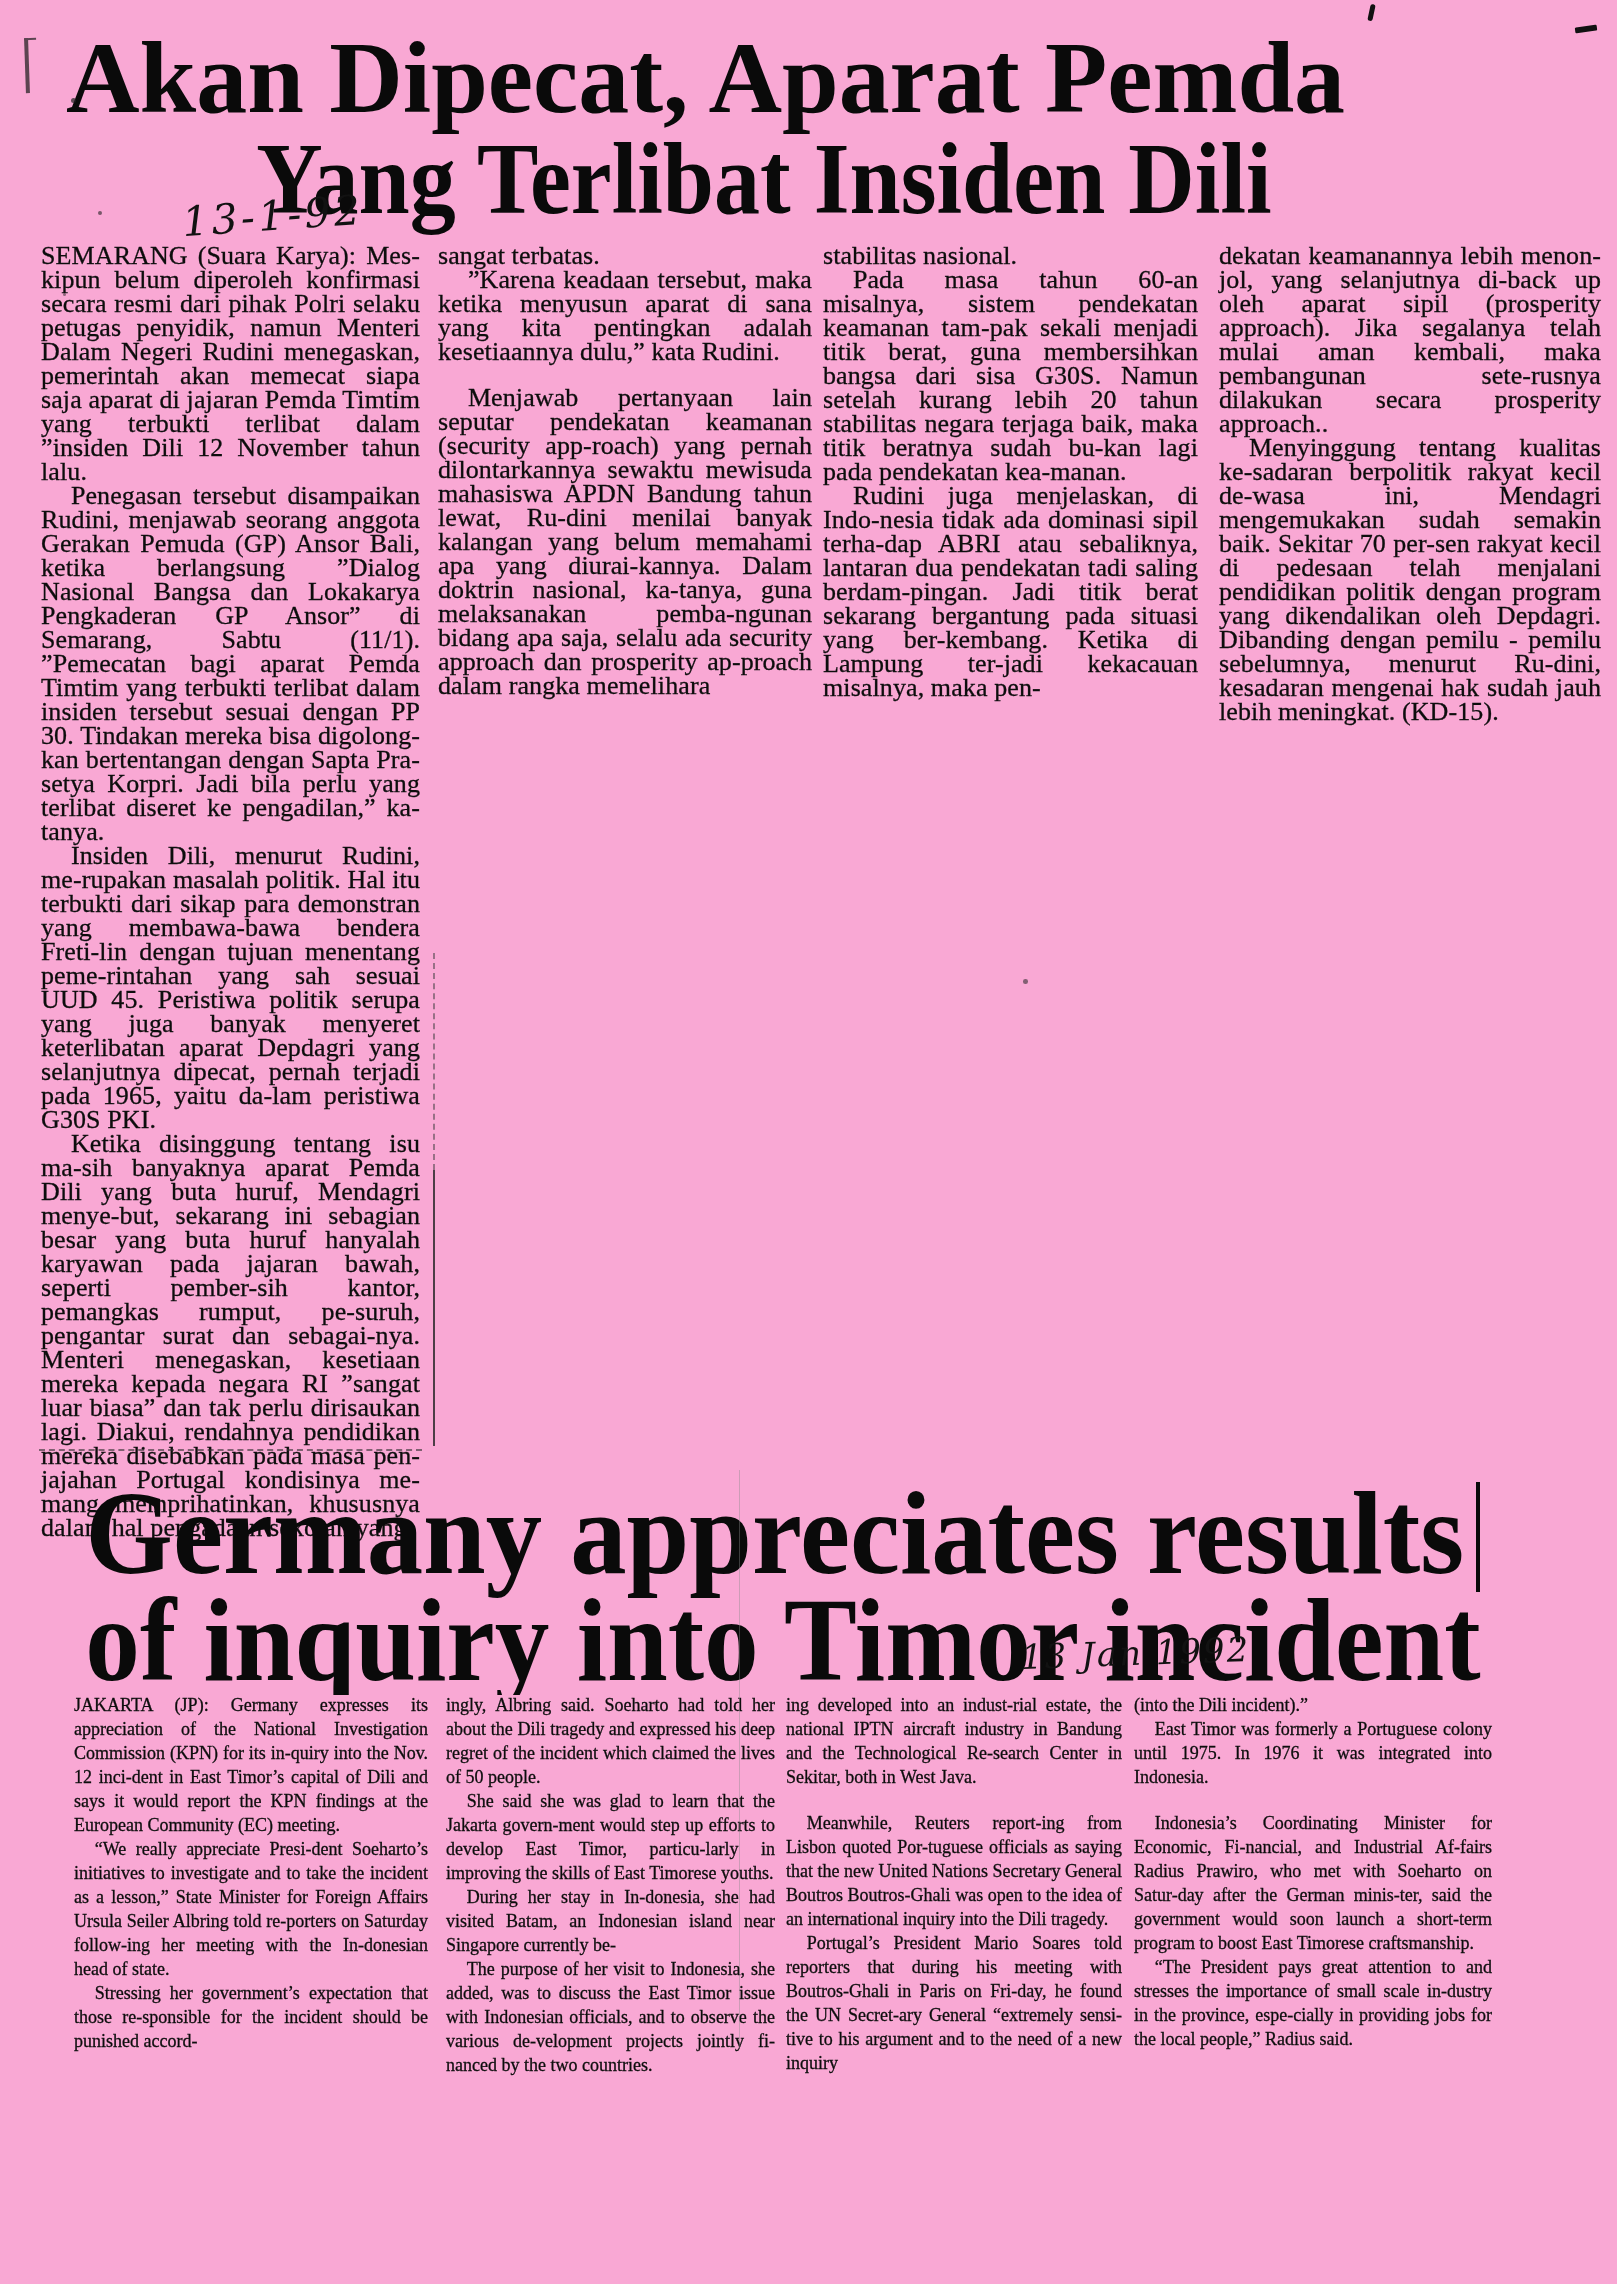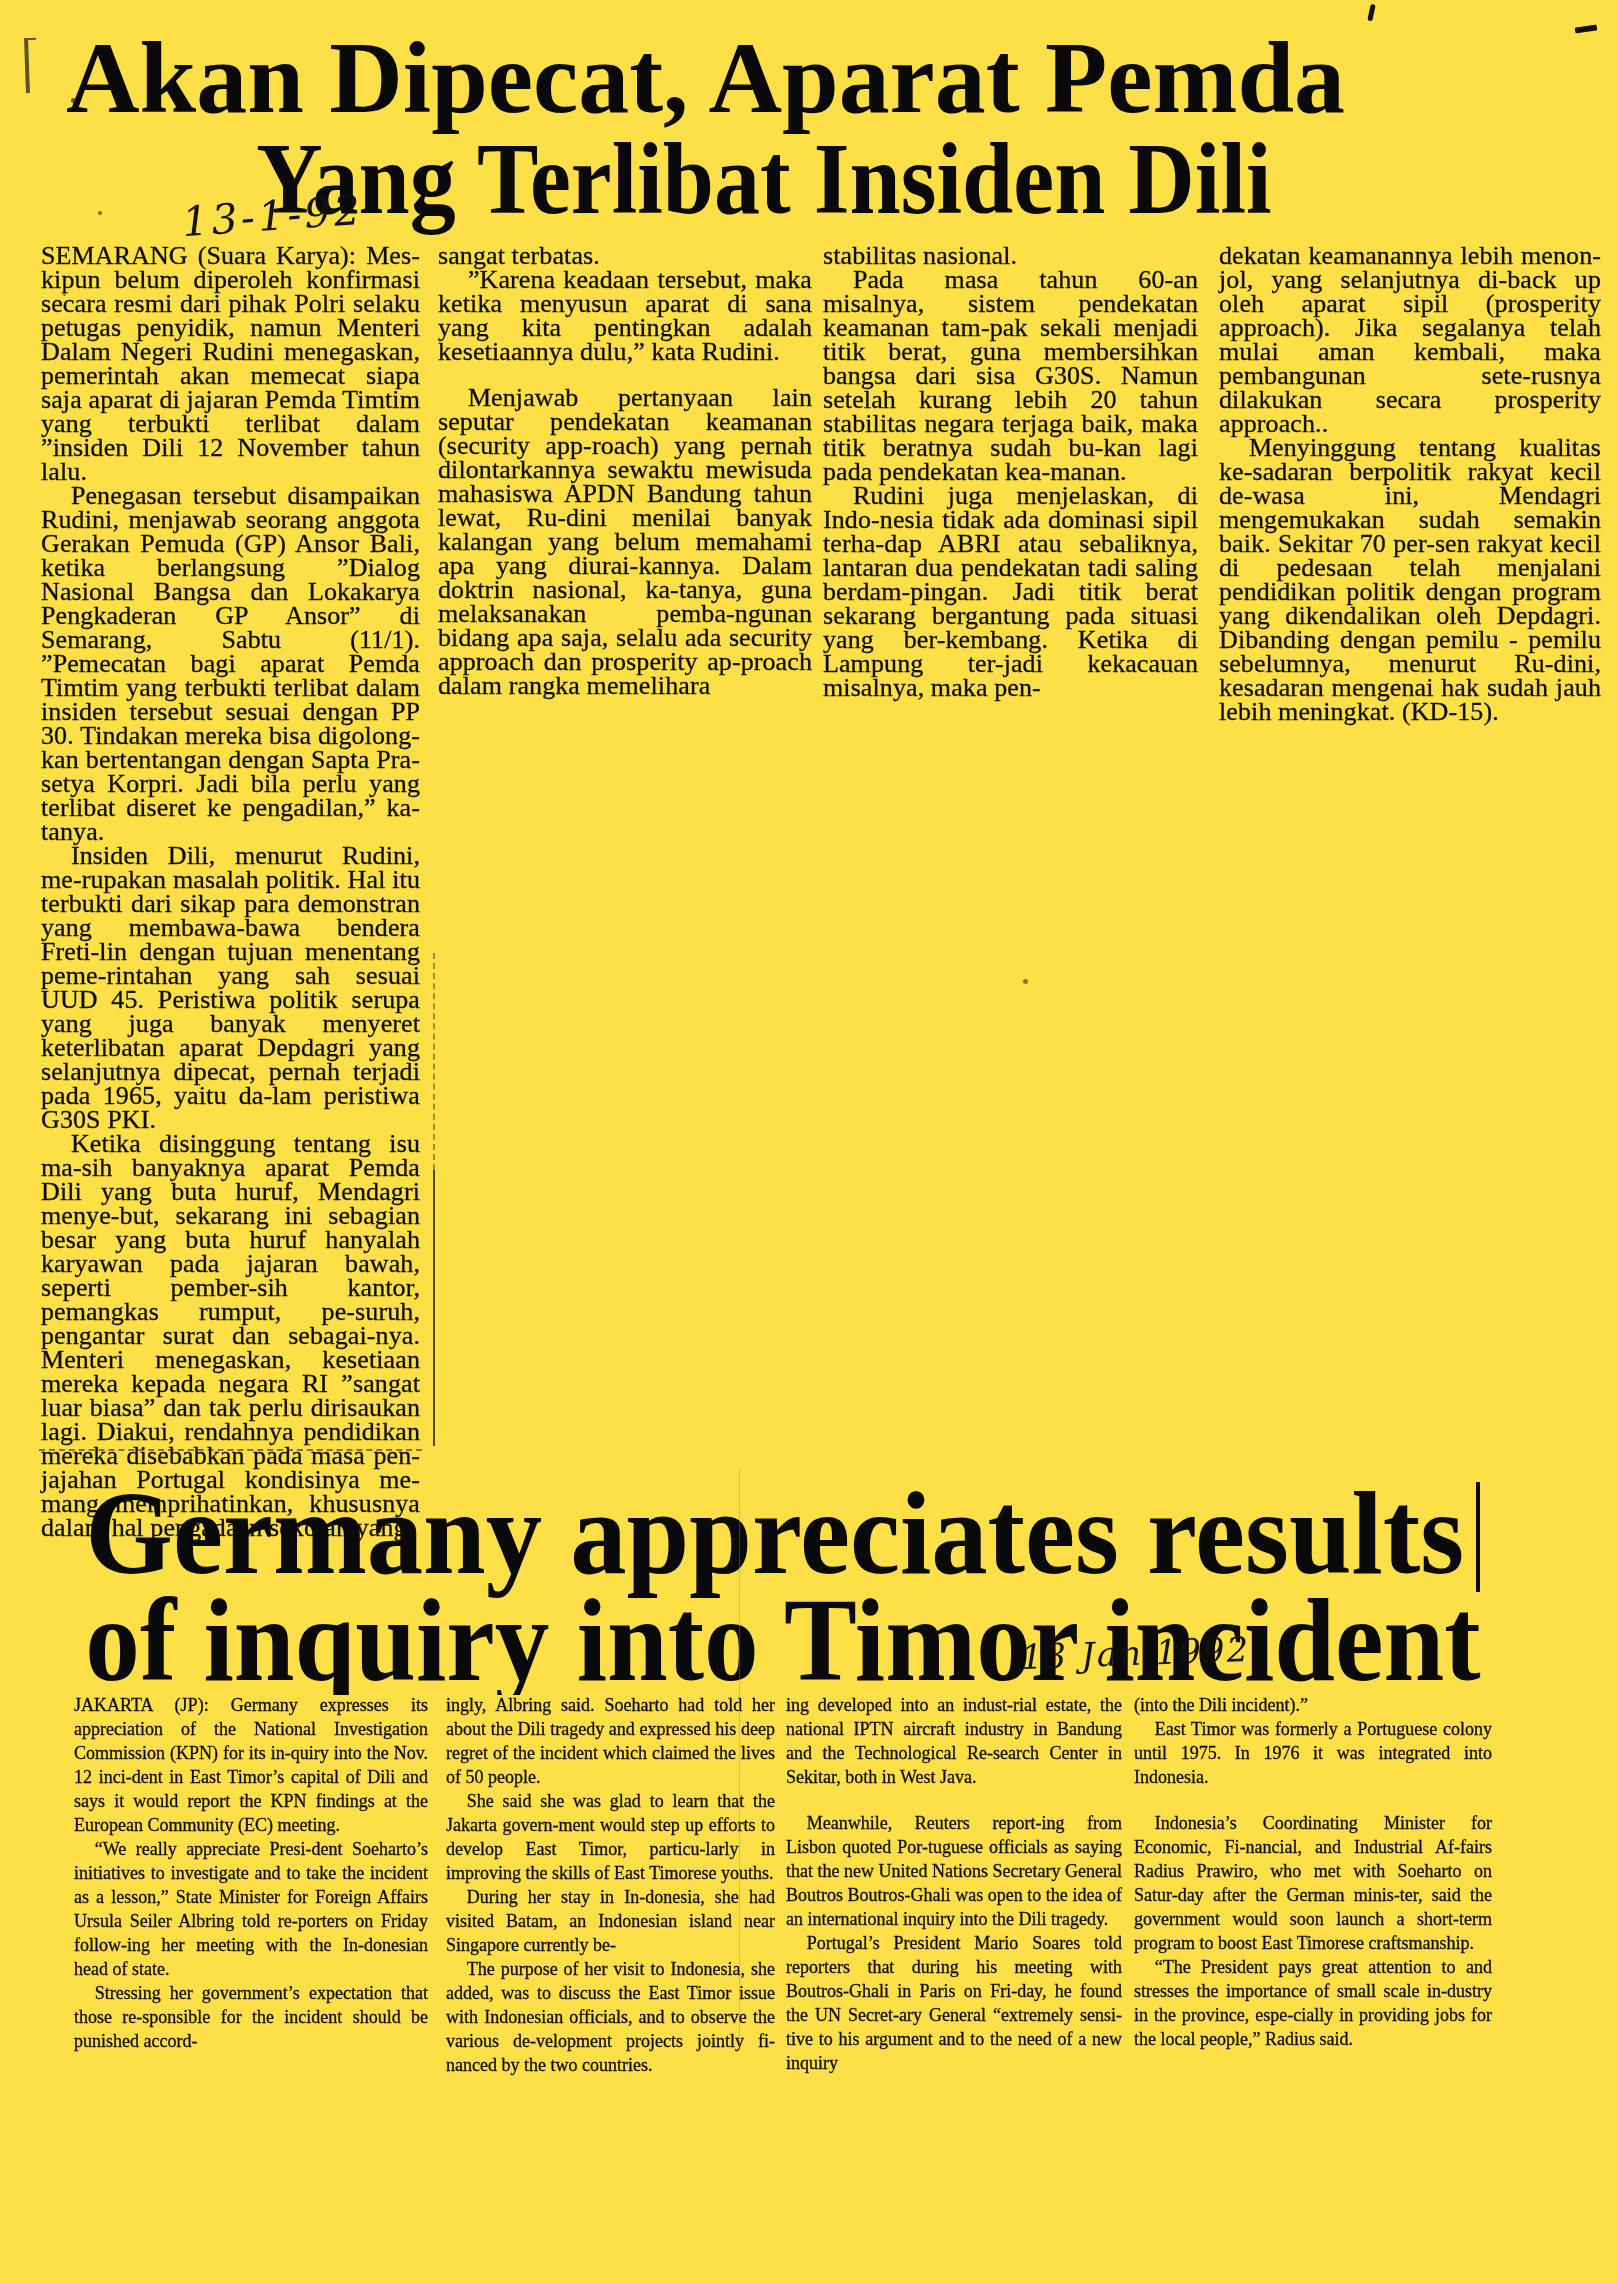--- a/index.html
+++ b/index.html
@@ -1,20 +1,20 @@
 <!DOCTYPE html>
 <html style="font-size:10.5px"><head>
 <meta charset="utf-8">
 <title>Newspaper clipping</title>
 <style>
   html,body{margin:0;padding:0;background:#e8e8e4;}
   .page{
     position:relative;
     width:1617px;height:2284px;
-    background:#fde047;
+    background:#f9a8d4;
     font-family:"Liberation Serif","DejaVu Serif",serif;
     color:#0d0d0d;
     overflow:hidden;
   }
   
   .headline-svg{position:absolute;left:0;}
   .headline-svg text{
     font-family:"Liberation Serif","DejaVu Serif",serif;
     font-weight:700;fill:#0a0a0a;
   }
@@ -102,21 +102,21 @@
       <text x="128" y="158" font-size="182" textLength="2105" lengthAdjust="spacingAndGlyphs">Germany appreciates results</text>
       <text x="128" y="322" font-size="182" textLength="2130" lengthAdjust="spacingAndGlyphs">of inquiry into Timor incident</text>
     </svg>
 
     <div class="headline-bar"></div>
 
     <div class="handwritten" id="hw-bottom">13 Jan 1992</div>
 
     <div class="col bot-col" id="b-col1">
         <p class="para">JAKARTA (JP): Germany expresses its appreciation of the National Investigation Commission (KPN) for its in-quiry into the Nov. 12 inci-dent in East Timor’s capital of Dili and says it would report the KPN findings at the European Community (EC) meeting.</p>
-        <p class="para">“We really appreciate Presi-dent Soeharto’s initiatives to investigate and to take the incident as a lesson,” State Minister for Foreign Affairs Ursula Seiler Albring told re-porters on Friday follow-ing her meeting with the In-donesian head of state.</p>
+        <p class="para">“We really appreciate Presi-dent Soeharto’s initiatives to investigate and to take the incident as a lesson,” State Minister for Foreign Affairs Ursula Seiler Albring told re-porters on Saturday follow-ing her meeting with the In-donesian head of state.</p>
         <p class="para">Stressing her government’s expectation that those re-sponsible for the incident should be punished accord-</p>
       </div>
     <div class="col bot-col" id="b-col2">
         <p class="para">ingly, Albring said. Soeharto had told her about the Dili tragedy and expressed his deep regret of the incident which claimed the lives of 50 people.</p>
         <p class="para">She said she was glad to learn that the Jakarta govern-ment would step up efforts to develop East Timor, particu-larly in improving the skills of East Timorese youths.</p>
         <p class="para">During her stay in In-donesia, she had visited Batam, an Indonesian island near Singapore currently be-</p>
         <p class="para">The purpose of her visit to Indonesia, she added, was to discuss the East Timor issue with Indonesian officials, and to observe the various de-velopment projects jointly fi-nanced by the two countries.</p>
       </div>
     <div class="col bot-col" id="b-col3">
         <p class="para">ing developed into an indust-rial estate, the national IPTN aircraft industry in Bandung and the Technological Re-search Center in Sekitar, both in West Java.</p>

